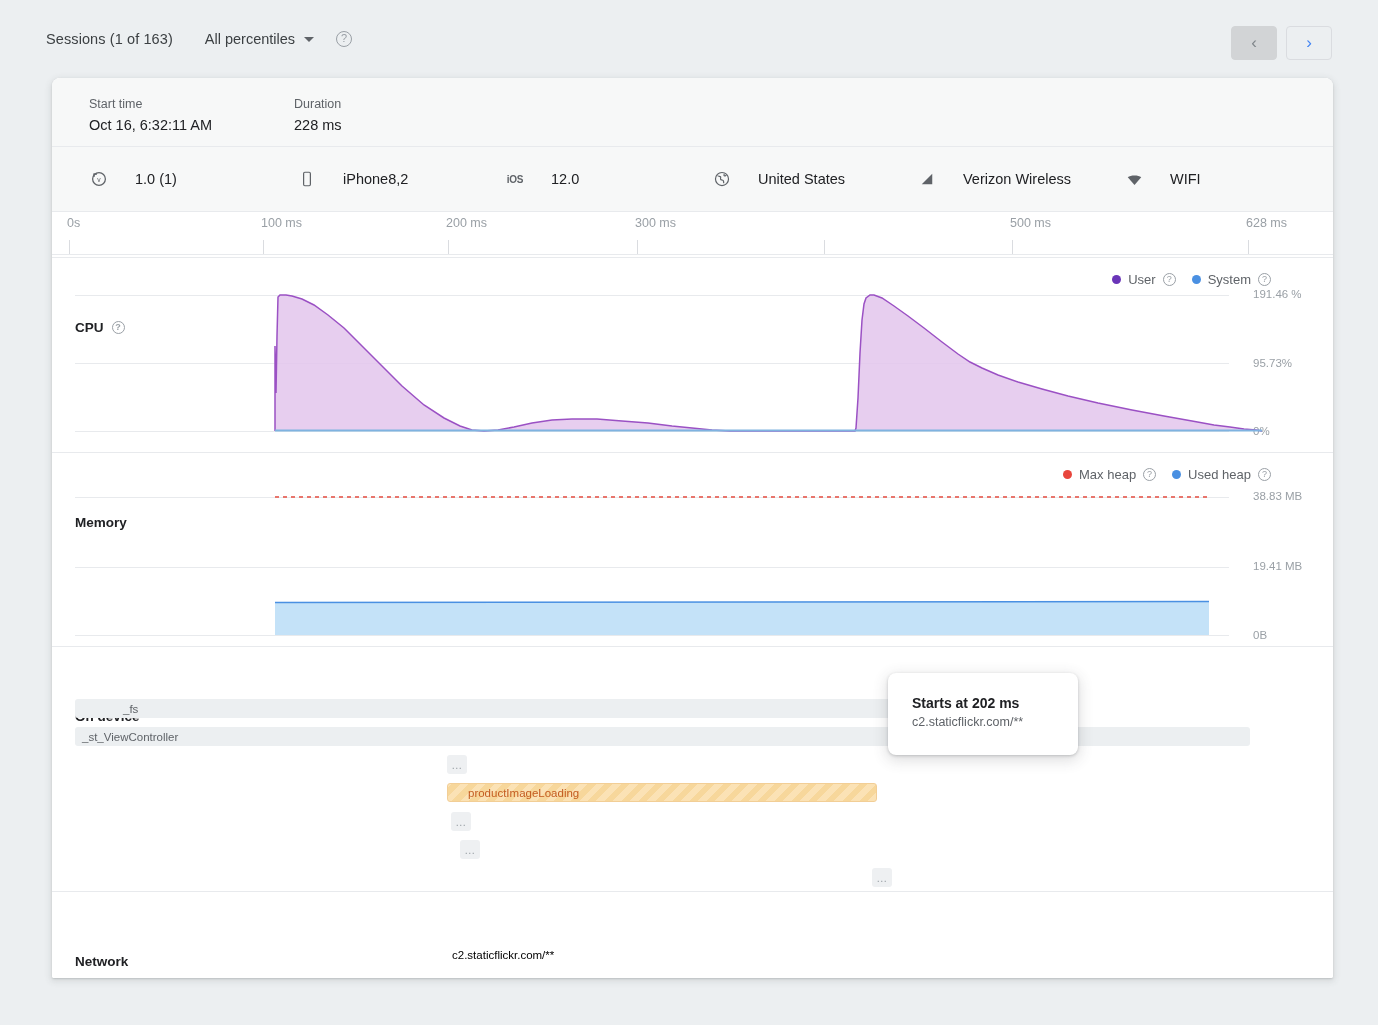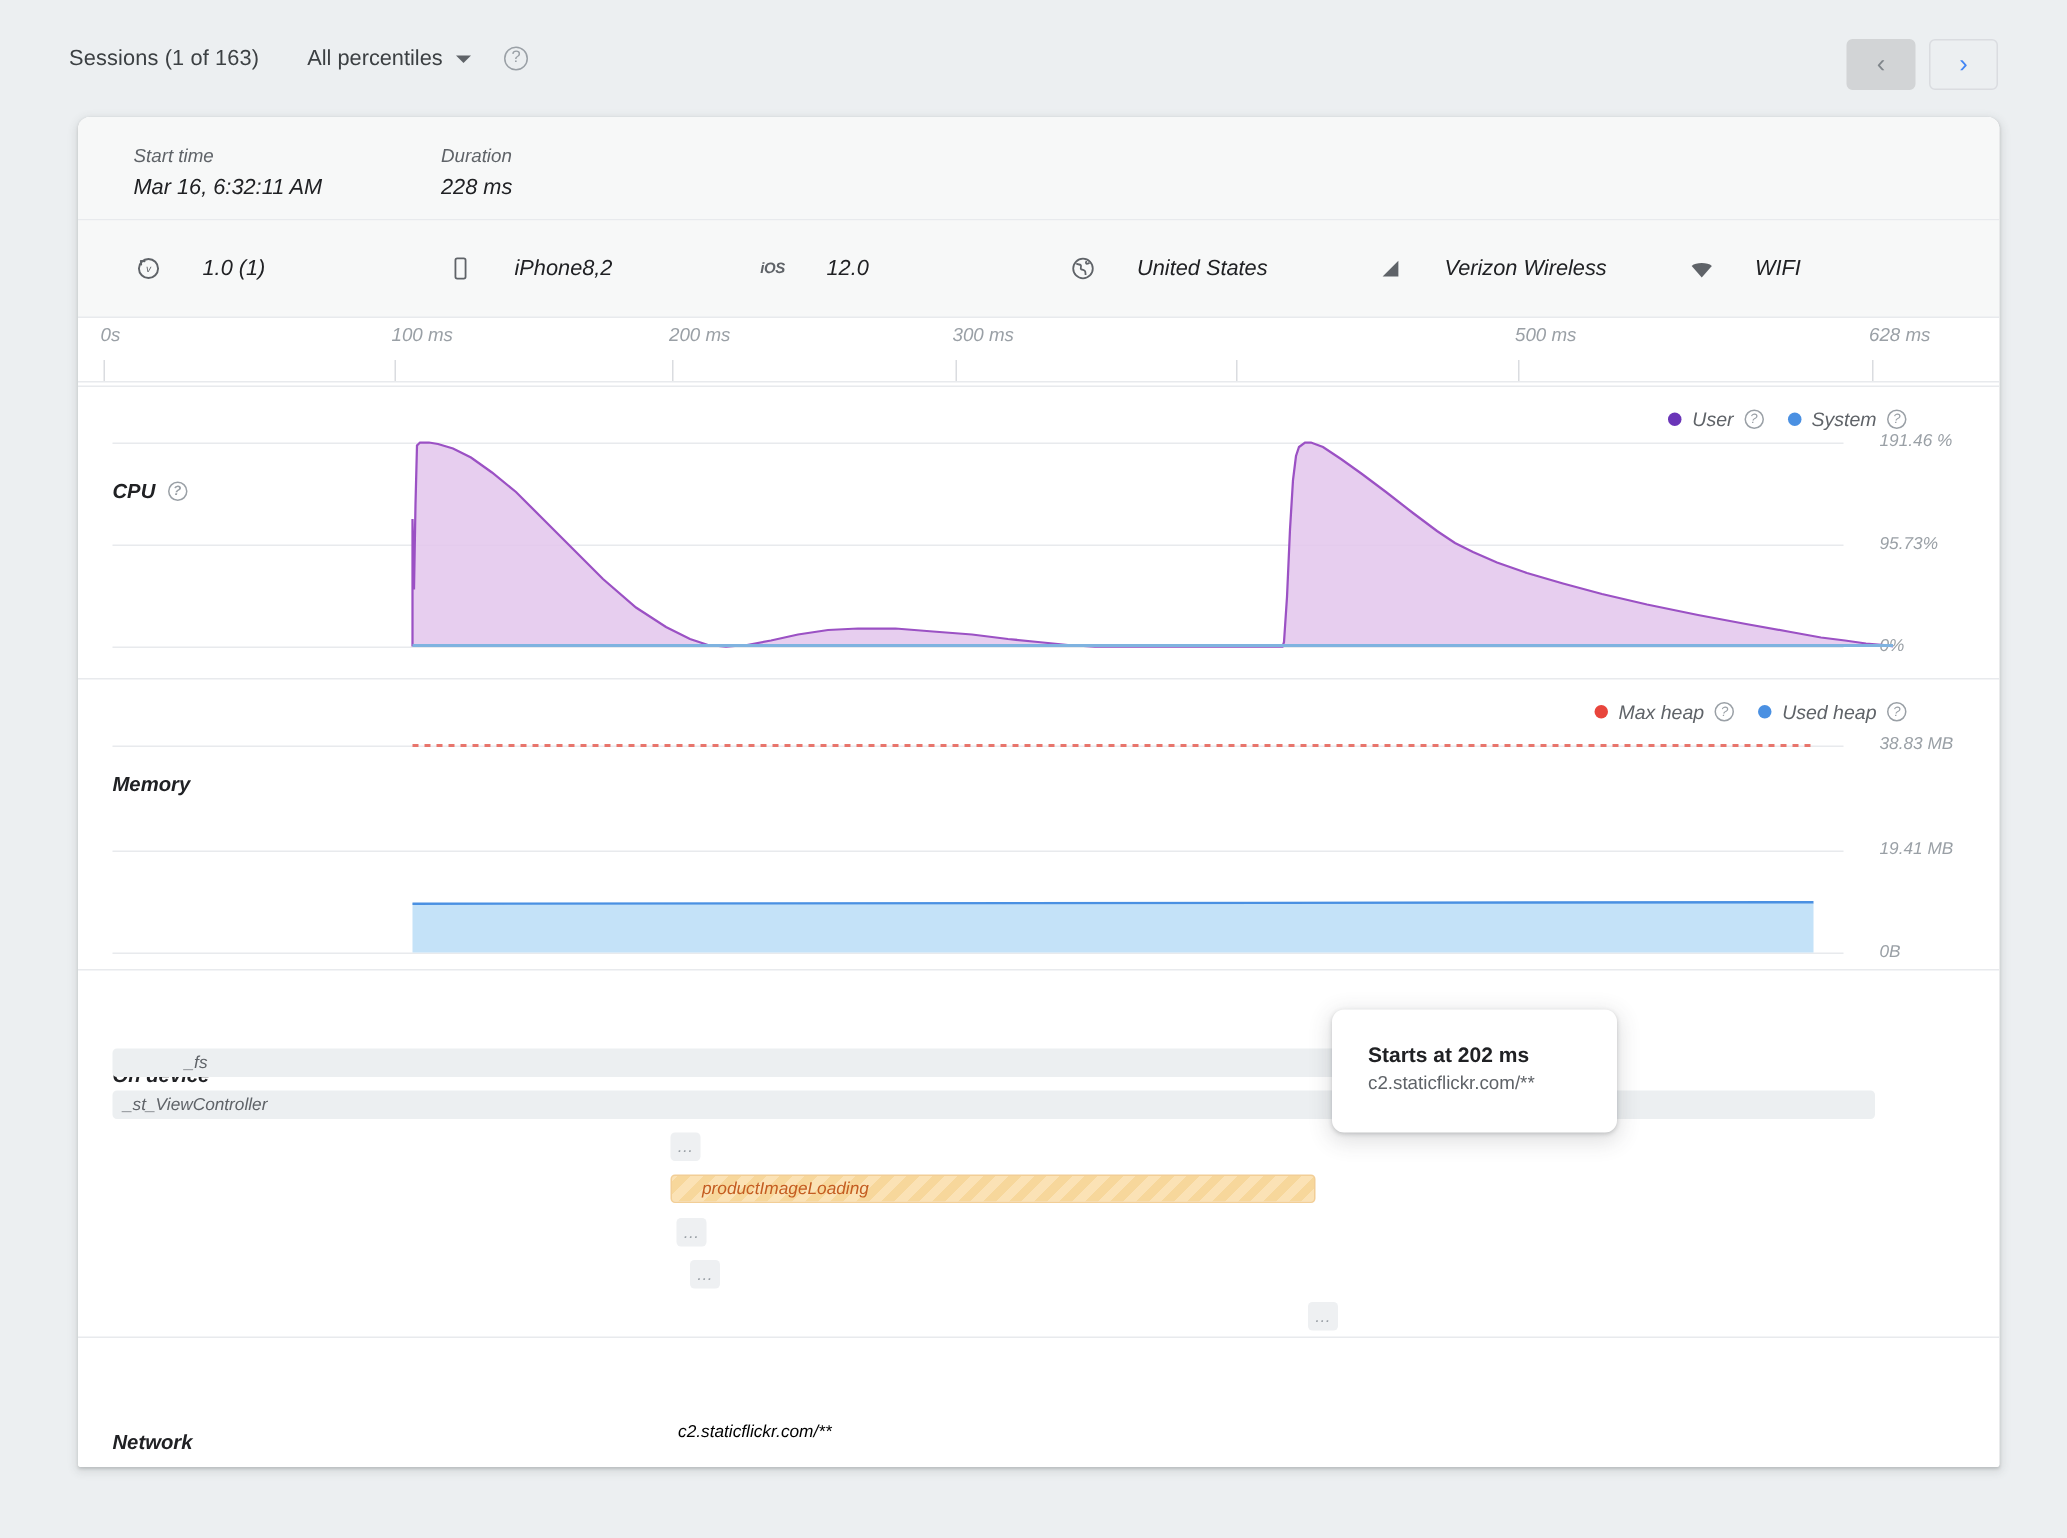--- a/index.html
+++ b/index.html
@@ -58,21 +58,20 @@
   .navbtn.next { background: #eceff1; border: 1px solid #dadce0; color: #4285f4; }
 
   
   .card {
     position: absolute; left: 52px; top: 78px;
     width: 1281px; height: 900px;
     background: #fff;
     border-radius: 8px 8px 2px 2px;
     box-shadow: 0 1px 2px rgba(60,64,67,.2), 0 2px 6px 2px rgba(60,64,67,.10);
     overflow: hidden;
-    font-style: italic;
   }
   .card::before {
     content: ""; position: absolute; left: 4px; right: 4px; top: -4px; height: 8px;
     background: #fff; border-radius: 8px 8px 0 0;
     box-shadow: 0 -1px 2px rgba(60,64,67,.10);
   }
 
   
   .summary {
     position: relative; height: 69px; background: #f7f8f8;
@@ -168,21 +167,21 @@
     <div class="navbtn prev">‹</div>
     <div class="navbtn next">›</div>
   </div>
 </div>
 
 <div class="card">
 
   <div class="summary">
     <div class="sum-field" style="left:37px">
       <div class="k">Start time</div>
-      <div class="v">Mar 16, 6:32:11 AM</div>
+      <div class="v">Oct 16, 6:32:11 AM</div>
     </div>
     <div class="sum-field" style="left:242px">
       <div class="k">Duration</div>
       <div class="v">228 ms</div>
     </div>
   </div>
 
   <div class="devband">
 
     <div class="dev-item" style="left:37px">

